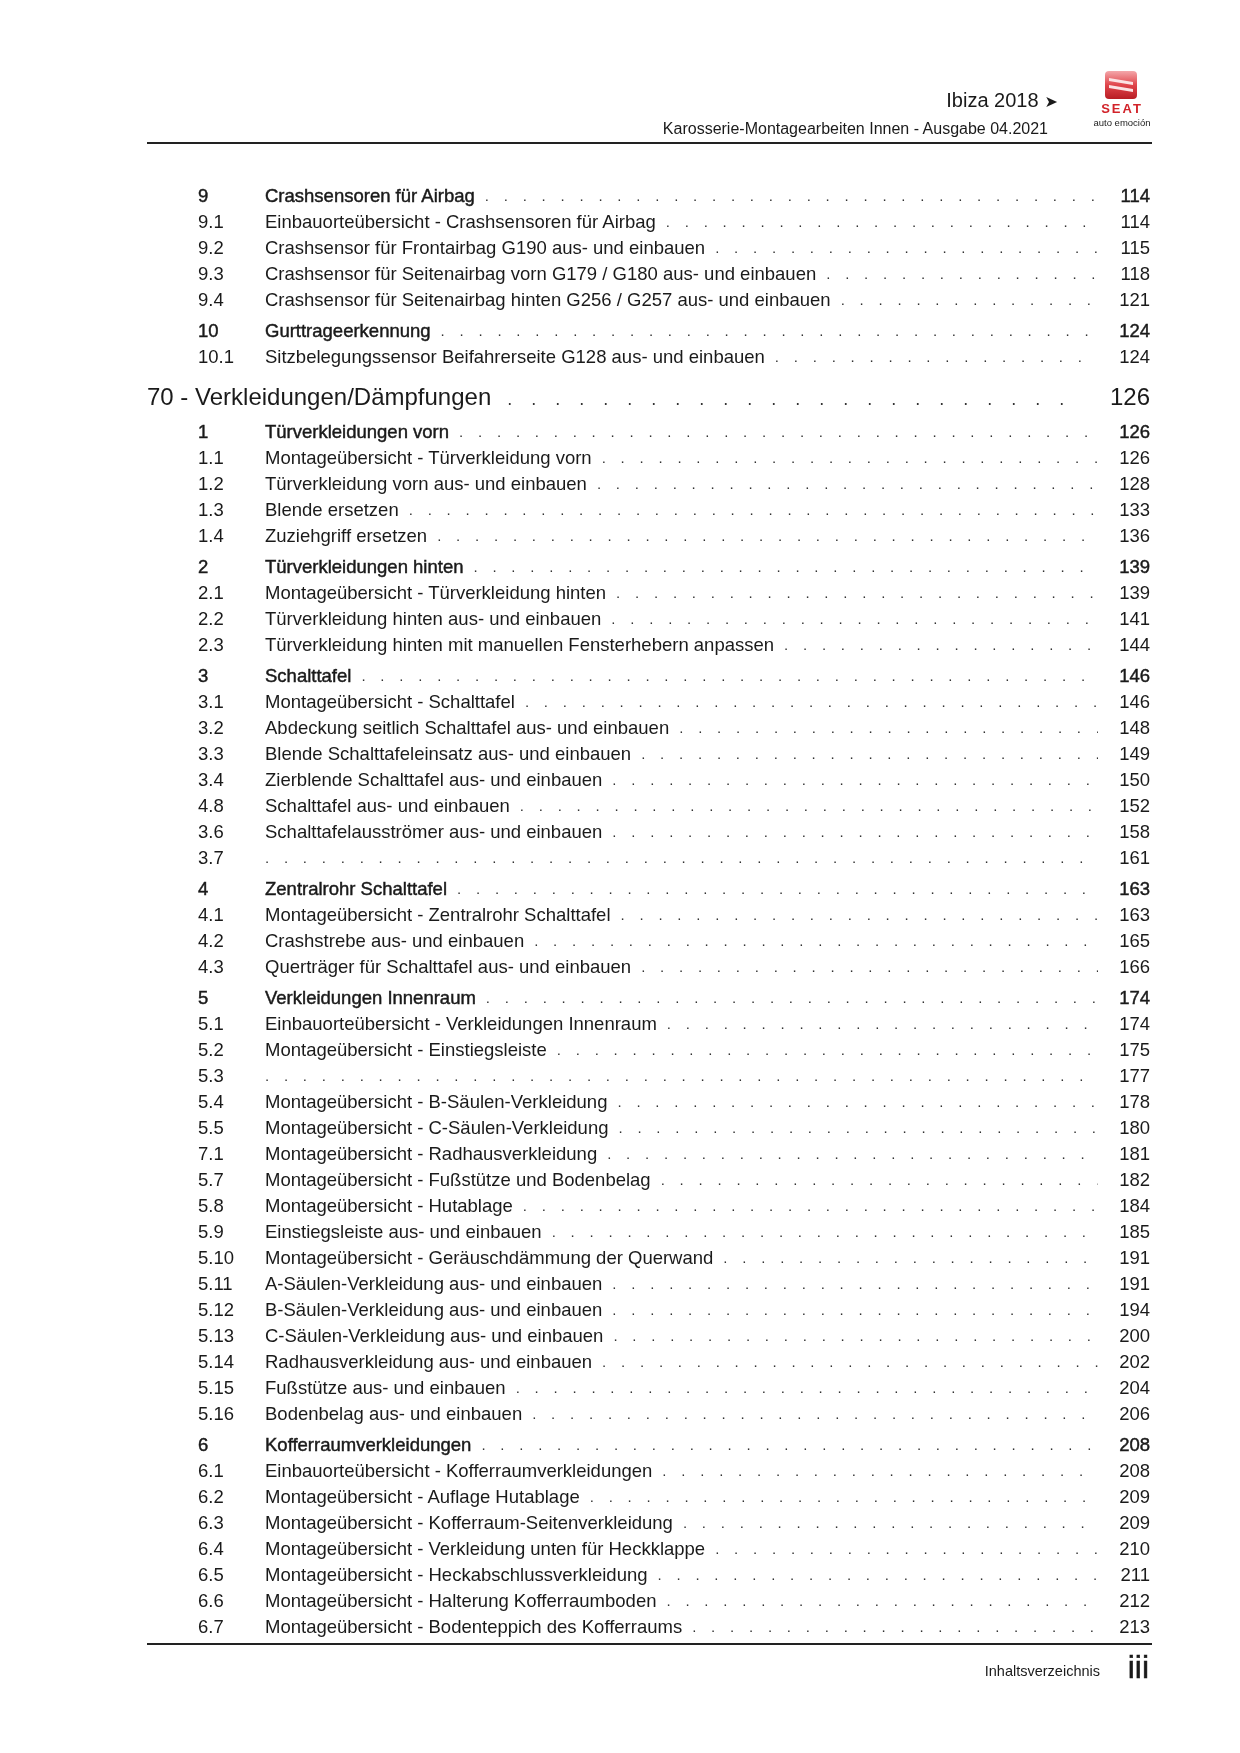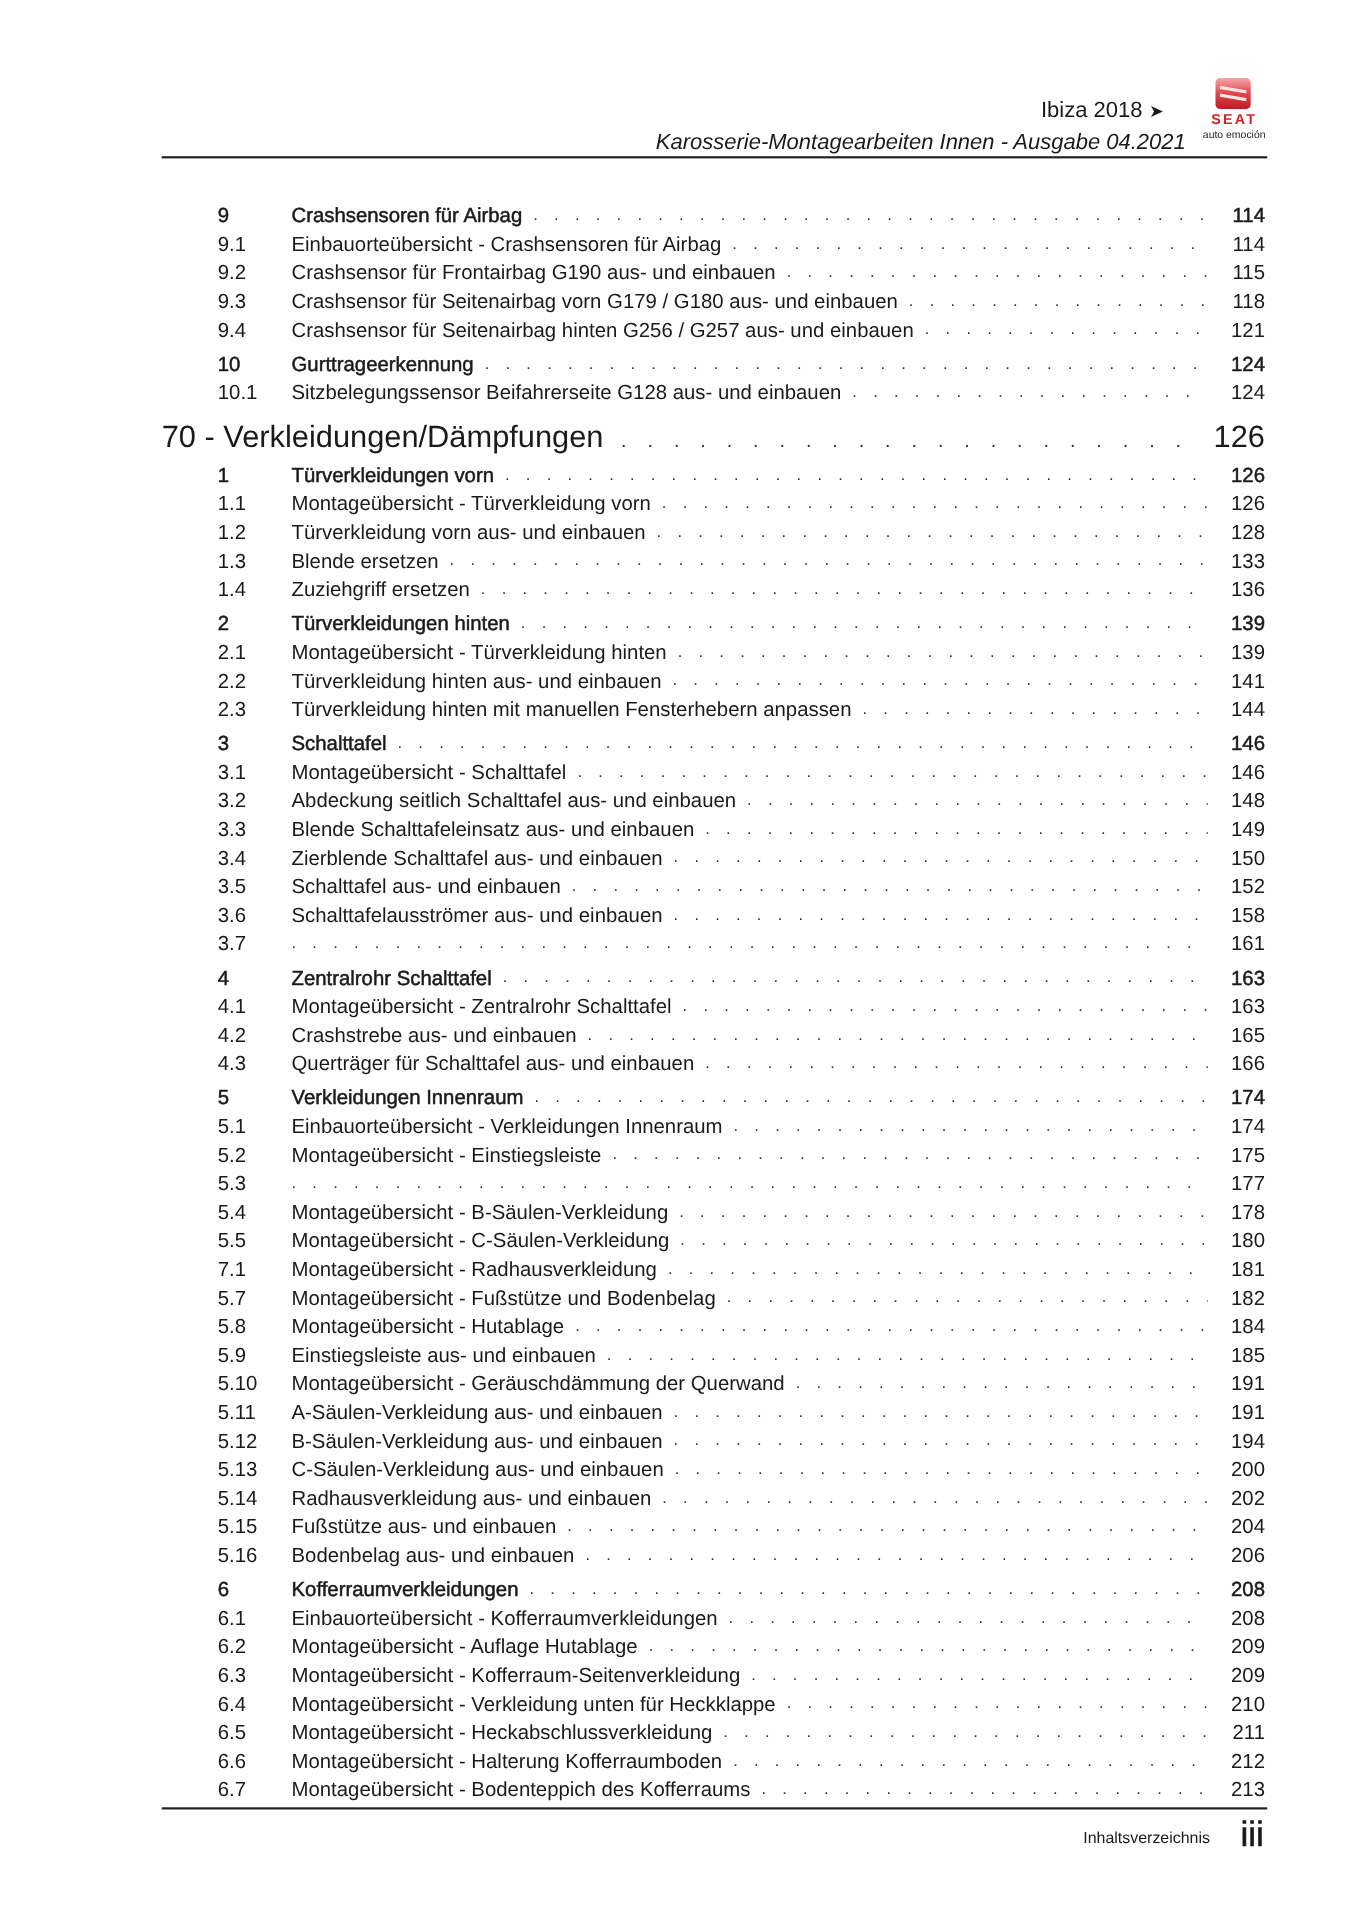--- a/index.html
+++ b/index.html
@@ -1,41 +1,41 @@
 <!DOCTYPE html>
 <html><head>
 <meta charset="utf-8">
 <style>
   html, body { margin: 0; padding: 0; background: #ffffff; }
   body { width: 1240px; height: 1753px; position: relative; overflow: hidden;
          font-family: "Liberation Sans", sans-serif; color: #1a1a1a; }
   .header-title { position: absolute; right: 182px; top: 88px; font-size: 20px; line-height: 24px; white-space: nowrap; }
   .header-arrow { font-size: 16px; margin-left: 6px; }
-  .header-subtitle { position: absolute; right: 162px; top: 117px; font-size: 20px; line-height: 24px; white-space: nowrap; font-style: italic; }
+  .header-subtitle { position: absolute; right: 192px; top: 117px; font-size: 16px; line-height: 24px; white-space: nowrap; }
   .logo { position: absolute; left: 1088px; top: 70px; width: 68px; height: 60px; }
   .logo-mark { position: absolute; left: 16px; top: 0; width: 34px; height: 30px; }
   .logo-name { position: absolute; left: 0; top: 32px; width: 68px; text-align: center; color: #d2232a;
                font-size: 13px; font-weight: bold; letter-spacing: 2px; line-height: 14px; }
   .logo-tag { position: absolute; left: 0; top: 47px; width: 68px; text-align: center; font-size: 9.5px; color: #222; line-height: 11px; white-space: nowrap; }
   .rule { position: absolute; left: 147px; width: 1005px; height: 2px; background: #222; }
   .rule.top { top: 142px; }
   .rule.bottom { top: 1643px; }
 
   .toc { position: absolute; left: 0; top: 178px; width: 1240px; }
   .row { position: relative; height: 26px; font-size: 18.5px; line-height: 26px; }
   .row.section { margin-top: 5px; }
   .row.section .num, .row.section .title, .row.section .page { font-weight: normal; -webkit-text-stroke: 0.45px #1a1a1a; }
   .row .num { position: absolute; left: 198px; top: 0; }
   .row .line { position: absolute; left: 265px; right: 142px; top: 0; display: flex; align-items: flex-start; }
   .row .title { white-space: nowrap; background: #fff; padding-right: 10px; }
   .row .leader { flex: 1; overflow: hidden; white-space: nowrap; letter-spacing: 5.3px; color: #333; font-size: 15px; }
   .row .leader::before { content: ". . . . . . . . . . . . . . . . . . . . . . . . . . . . . . . . . . . . . . . . . . . . . . . . . . . . . . . . . . . . . . . . . . . . . . . . . . . . . . . . . . . . . . . . . . . . . . . . . . . . . . . . . . . . . . . . . . . . . . . . . . . . . . . ."; }
   .row .page { position: absolute; right: 90px; width: 50px; text-align: right; top: 0; }
 
-  .chapter { position: relative; height: 34px; margin-top: 10px; margin-bottom: 2px; font-size: 28px; line-height: 34px; }
+  .chapter { position: relative; height: 34px; margin-top: 10px; margin-bottom: 2px; font-size: 24px; line-height: 34px; }
   .chapter .line { position: absolute; left: 147px; right: 160px; top: 0; display: flex; align-items: baseline; }
   .chapter .title { white-space: nowrap; padding-right: 16px; }
   .chapter .leader { flex: 1; overflow: hidden; white-space: nowrap; letter-spacing: 7px; font-size: 18px; color: #333; }
   .chapter .leader::before { content: ". . . . . . . . . . . . . . . . . . . . . . . . . . . . . . . . . . . . . . . . . . . . . . . . . . . . . . . . . . . . . . . . . . . . . . . . . . . . . . . . . . ."; }
   .chapter .page { position: absolute; right: 90px; width: 60px; text-align: right; top: 0; }
 
   .footer-label { position: absolute; right: 140px; top: 1662px; font-size: 14.5px; line-height: 18px; }
   .footer-page { position: absolute; right: 91px; top: 1653px; font-size: 32px; line-height: 28px; -webkit-text-stroke: 0.5px #1a1a1a; }
 </style>
 </head>
@@ -238,21 +238,21 @@
       </div>
       <div class="row">
         <span class="num">3.4</span>
         <div class="line">
           <span class="title">Zierblende Schalttafel aus- und einbauen</span>
           <span class="leader"></span>
         </div>
         <span class="page">150</span>
       </div>
       <div class="row">
-        <span class="num">3.5</span>
+        <span class="num">4.8</span>
         <div class="line">
           <span class="title">Schalttafel aus- und einbauen</span>
           <span class="leader"></span>
         </div>
         <span class="page">152</span>
       </div>
       <div class="row">
         <span class="num">3.6</span>
         <div class="line">
           <span class="title">Schalttafelausströmer aus- und einbauen</span>

